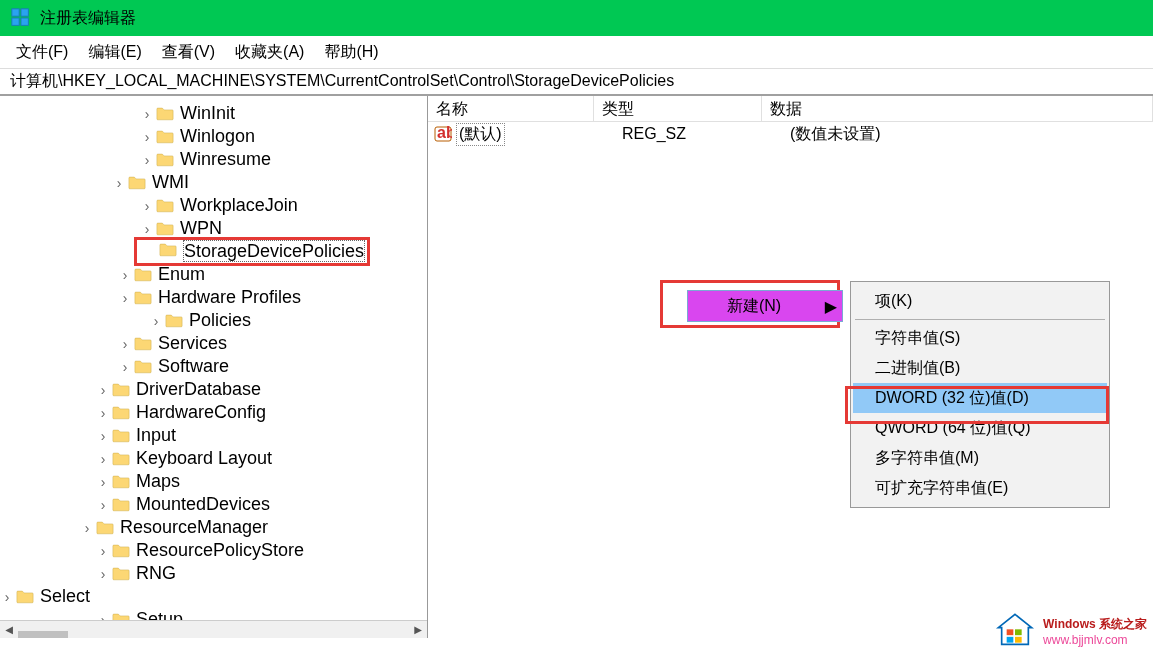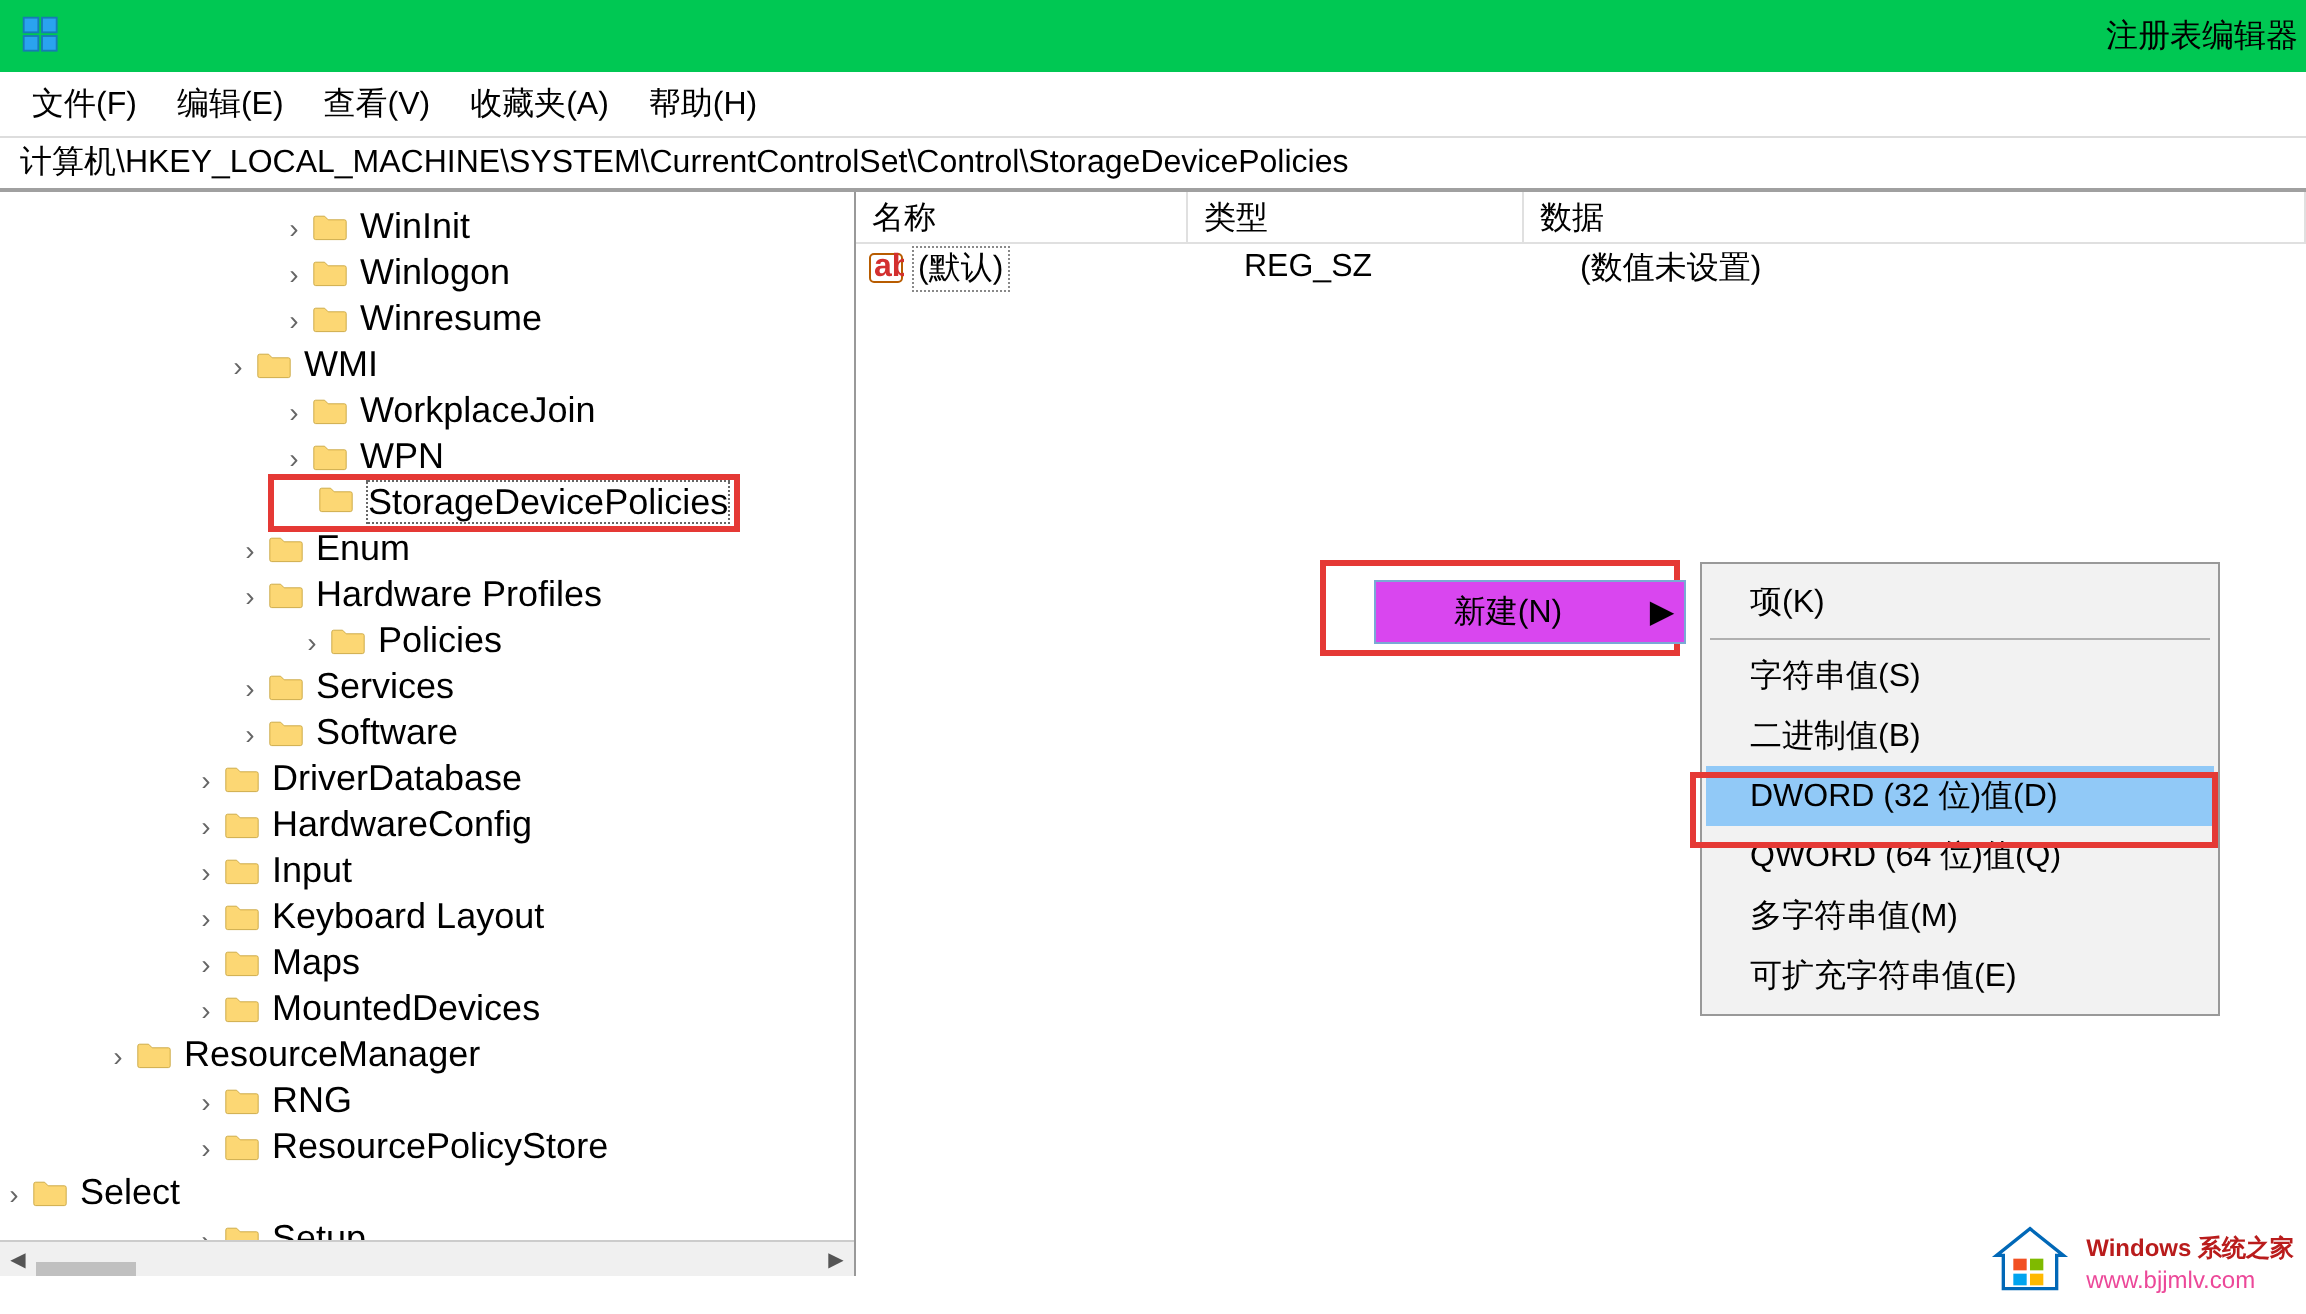--- a/index.html
+++ b/index.html
@@ -1,19 +1,19 @@
 <!DOCTYPE html>
 <html><head>
   <meta charset="utf-8">
   <style>
     * { margin: 0; padding: 0; box-sizing: border-box; font-family: "Microsoft YaHei", "Segoe UI", sans-serif; font-size: 16px; }
     body { width: 1153px; height: 657px; background: #fff; overflow: hidden; position: relative; }
     
     
-    .title-bar { height: 36px; background: #00C853; display: flex; align-items: center; padding: 0 4px; justify-content: space-between; }
+    .title-bar { height: 36px; background: #00C853; display: flex; align-items: center; padding: 0 4px; }
     .title-icon { width: 22px; height: 22px; margin-right: 8px; margin-left: 6px; }
     .title-text { color: #000; font-size: 16px; }
     
     
     .menu-bar { height: 33px; background: #fff; display: flex; align-items: center; padding: 0 6px; border-bottom: 1px solid #ddd; }
     .menu-item { padding: 4px 10px; font-size: 16px; cursor: pointer; }
     
     
     .address-bar { height: 26px; background: #fff; border-bottom: 1px solid #a0a0a0; padding: 3px 10px; font-size: 16px; display: flex; align-items: center; }
     
@@ -213,40 +213,40 @@
           </svg>
           <span class="tree-label">Maps</span>
         </div>
         <div class="tree-item" style="padding-left: 96px;">
           <span class="expander closed"></span>
           <svg class="folder-icon" viewBox="0 0 20 16">
             <path d="M1 3 L1 14 Q1 15 2 15 L18 15 Q19 15 19 14 L19 5 Q19 4 18 4 L9 4 L7 2 L2 2 Q1 2 1 3 Z" fill="#FCD774" stroke="#C8A53E" stroke-width="0.5"></path>
           </svg>
           <span class="tree-label">MountedDevices</span>
         </div>
-        <div class="tree-item" style="padding-left: 52px;">
+        <div class="tree-item" style="padding-left: 80px;">
           <span class="expander closed"></span>
           <svg class="folder-icon" viewBox="0 0 20 16">
             <path d="M1 3 L1 14 Q1 15 2 15 L18 15 Q19 15 19 14 L19 5 Q19 4 18 4 L9 4 L7 2 L2 2 Q1 2 1 3 Z" fill="#FCD774" stroke="#C8A53E" stroke-width="0.5"></path>
           </svg>
           <span class="tree-label">ResourceManager</span>
         </div>
         <div class="tree-item" style="padding-left: 96px;">
           <span class="expander closed"></span>
           <svg class="folder-icon" viewBox="0 0 20 16">
             <path d="M1 3 L1 14 Q1 15 2 15 L18 15 Q19 15 19 14 L19 5 Q19 4 18 4 L9 4 L7 2 L2 2 Q1 2 1 3 Z" fill="#FCD774" stroke="#C8A53E" stroke-width="0.5"></path>
           </svg>
+          <span class="tree-label">ResourcePolicyStore</span>
+        </div>
+        <div class="tree-item" style="padding-left: 96px;">
+          <span class="expander closed"></span>
+          <svg class="folder-icon" viewBox="0 0 20 16">
+            <path d="M1 3 L1 14 Q1 15 2 15 L18 15 Q19 15 19 14 L19 5 Q19 4 18 4 L9 4 L7 2 L2 2 Q1 2 1 3 Z" fill="#FCD774" stroke="#C8A53E" stroke-width="0.5"></path>
+          </svg>
           <span class="tree-label">RNG</span>
-        </div>
-        <div class="tree-item" style="padding-left: 96px;">
-          <span class="expander closed"></span>
-          <svg class="folder-icon" viewBox="0 0 20 16">
-            <path d="M1 3 L1 14 Q1 15 2 15 L18 15 Q19 15 19 14 L19 5 Q19 4 18 4 L9 4 L7 2 L2 2 Q1 2 1 3 Z" fill="#FCD774" stroke="#C8A53E" stroke-width="0.5"></path>
-          </svg>
-          <span class="tree-label">ResourcePolicyStore</span>
         </div>
         <div class="tree-item" style="">
           <span class="expander closed"></span>
           <svg class="folder-icon" viewBox="0 0 20 16">
             <path d="M1 3 L1 14 Q1 15 2 15 L18 15 Q19 15 19 14 L19 5 Q19 4 18 4 L9 4 L7 2 L2 2 Q1 2 1 3 Z" fill="#FCD774" stroke="#C8A53E" stroke-width="0.5"></path>
           </svg>
           <span class="tree-label">Select</span>
         </div>
         <div class="tree-item" style="padding-left: 96px;">
           <span class="expander closed"></span>

